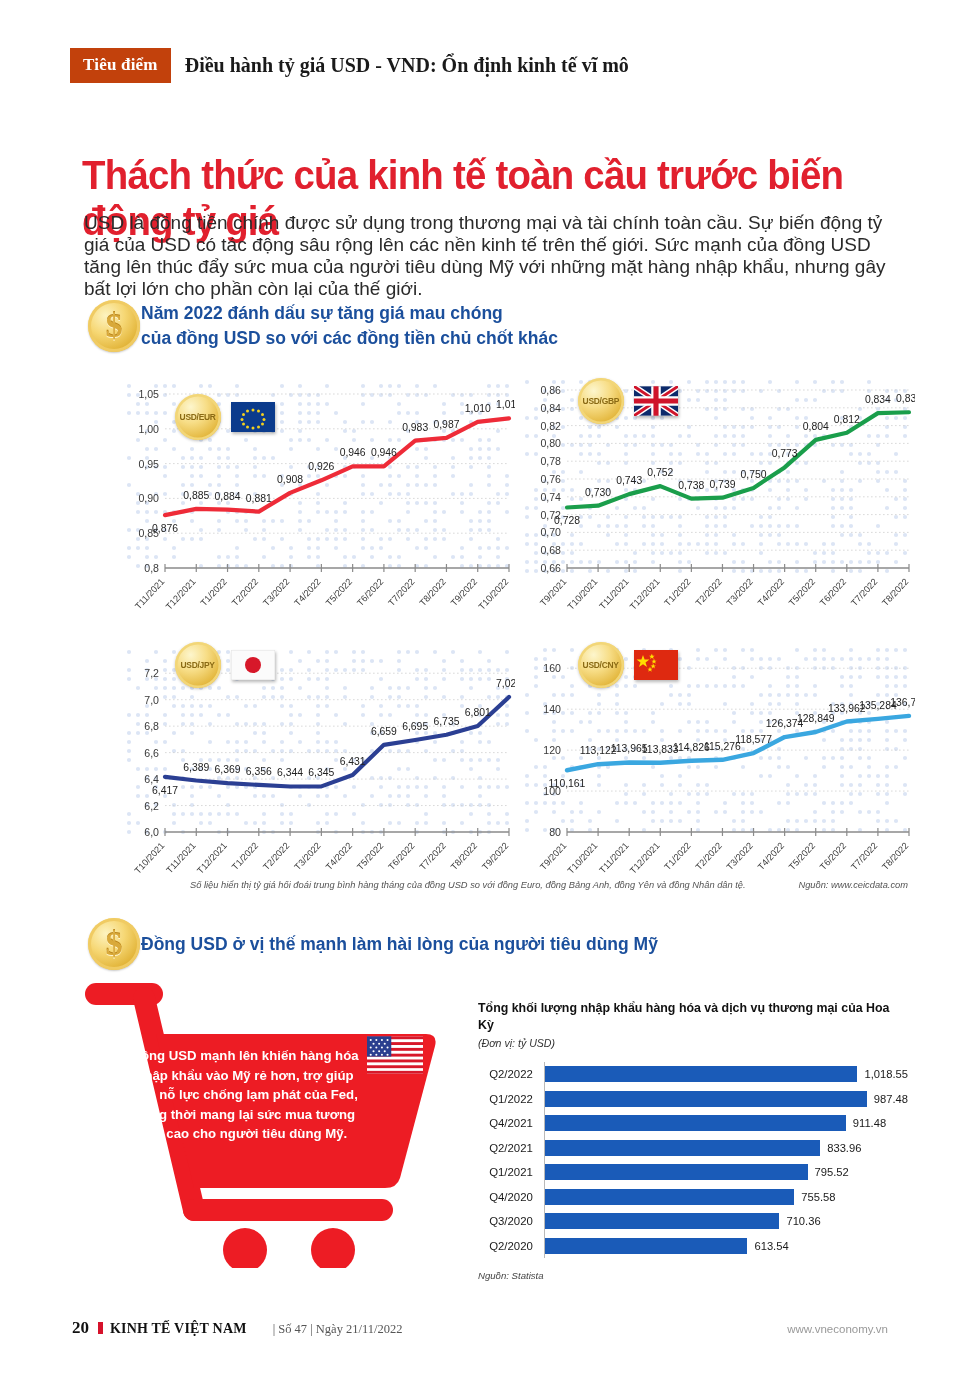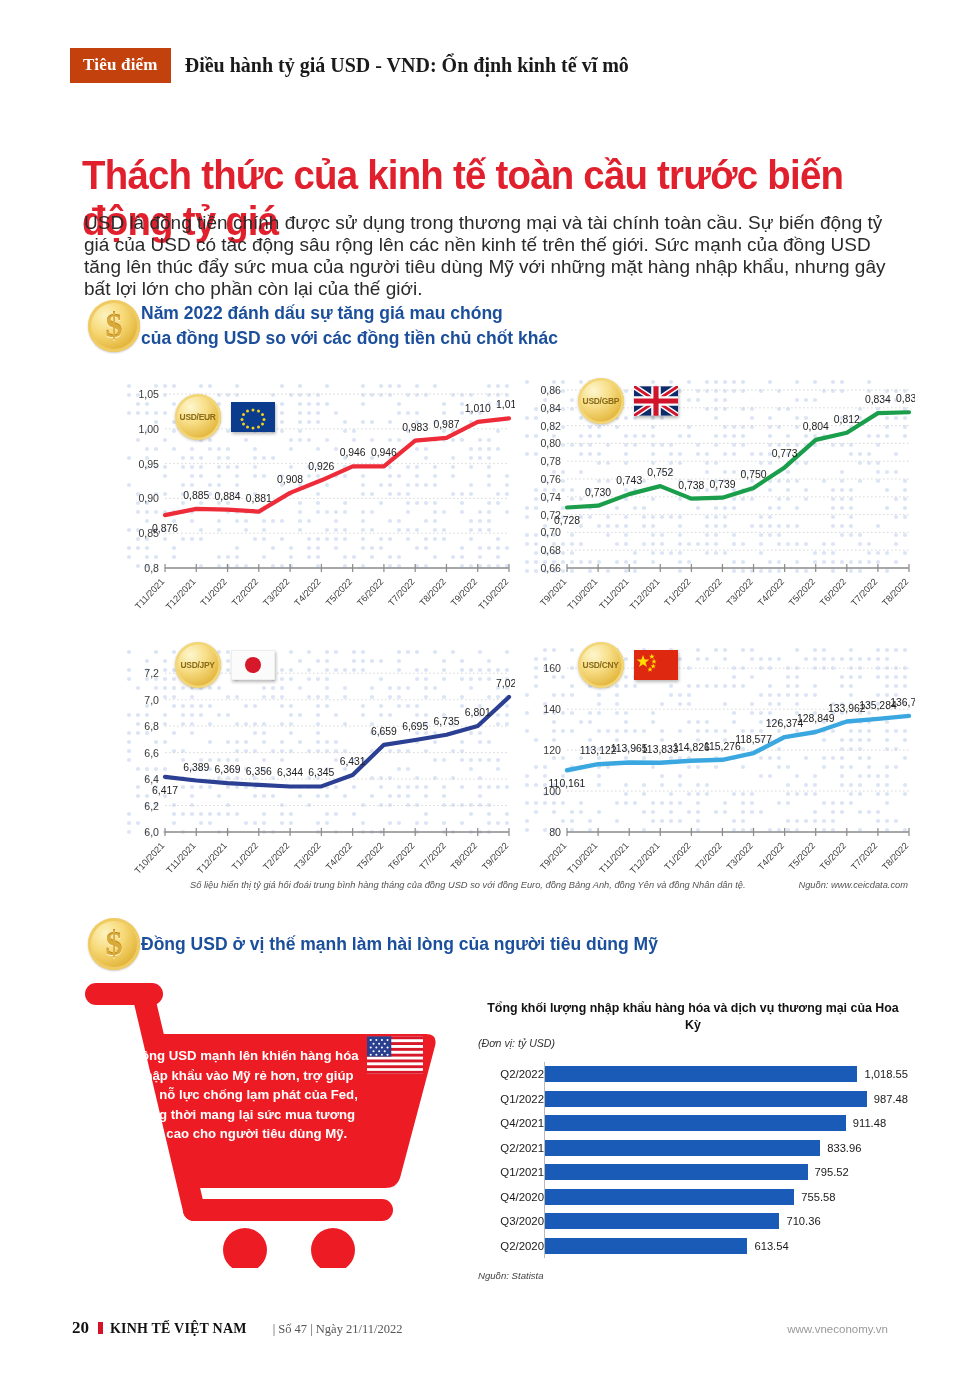--- a/index.html
+++ b/index.html
@@ -75,25 +75,25 @@
   
   .cart-wrap { position: absolute; left: 82px; top: 978px; width: 360px; height: 290px; }
   .cart-text {
     position: absolute; left: 48px; top: 68px; width: 230px;
     color: #fff; font-weight: bold; font-size: 13.2px; line-height: 19.5px; text-align: center;
   }
   .us-flag-mini { position: absolute; left: 285px; top: 58px; width: 56px; height: 38px; }
 
   
   .bars { position: absolute; left: 478px; top: 1000px; width: 430px; }
-  .bars h3 { font-size: 12.4px; font-weight: bold; color: #111; line-height: 17px; text-align: center; }
+  .bars h3 { font-size: 12.4px; font-weight: bold; color: #111; line-height: 17px; }
   .bars .unit { font-style: italic; font-size: 10.6px; color: #333; margin-top: 3px; }
   .bar-rows { margin-top: 13px; }
   .bar-row { display: flex; align-items: center; height: 24.5px; }
-  .bar-label { width: 66px; text-align: right; font-size: 11.4px; color: #1a1a1a; }
+  .bar-label { width: 66px; text-align: center; font-size: 11.4px; color: #1a1a1a; }
   .bar-track { flex: 1; position: relative; height: 100%; border-left: 1.5px solid #b9b9b9; display: flex; align-items: center; }
   .bar-fill { height: 16px; background: #1a5bb8; }
   .bar-val { font-size: 11.2px; color: #1a1a1a; margin-left: 7px; white-space: nowrap; }
   .bars .src { font-style: italic; font-size: 9.6px; color: #444; margin-top: 12px; }
 
   
   .footer { position: absolute; left: 72px; right: 72px; top: 1318px; display: flex; align-items: baseline; }
   .pg { font-family: "Liberation Serif", serif; font-weight: bold; font-size: 17px; color: #111; }
   .fbar { width: 5px; height: 12px; background: #d6122b; margin: 0 7px 0 9px; align-self: center; }
   .brand { font-family: "Liberation Serif", serif; font-weight: bold; font-size: 14px; color: #111; letter-spacing: .2px; }

